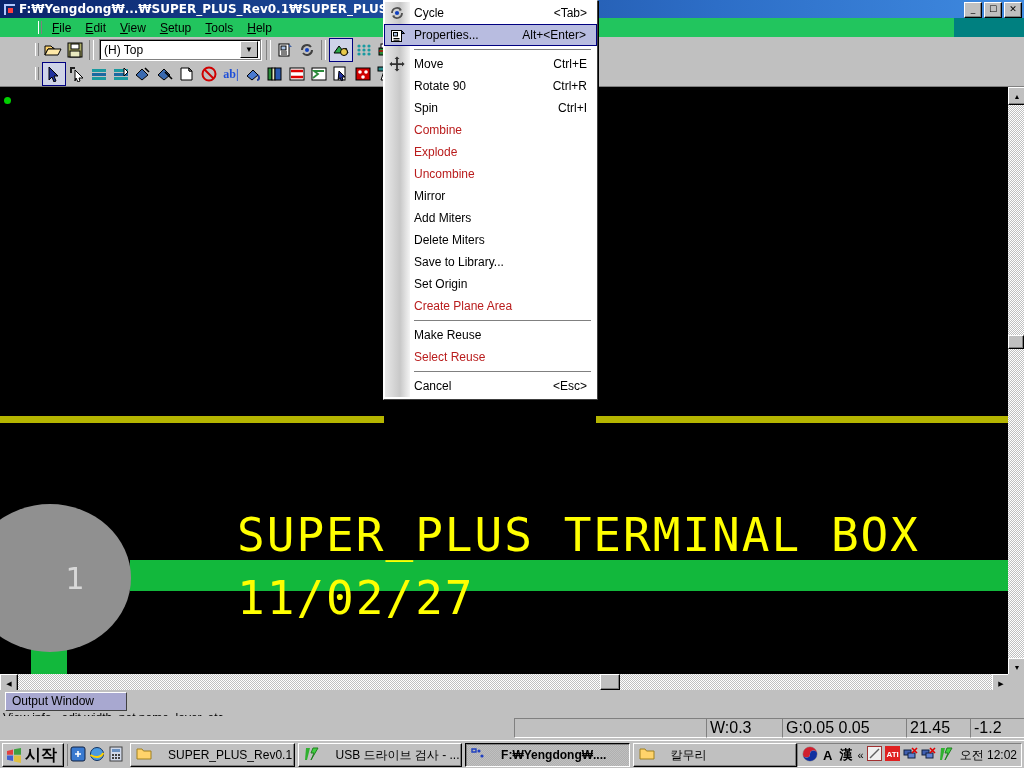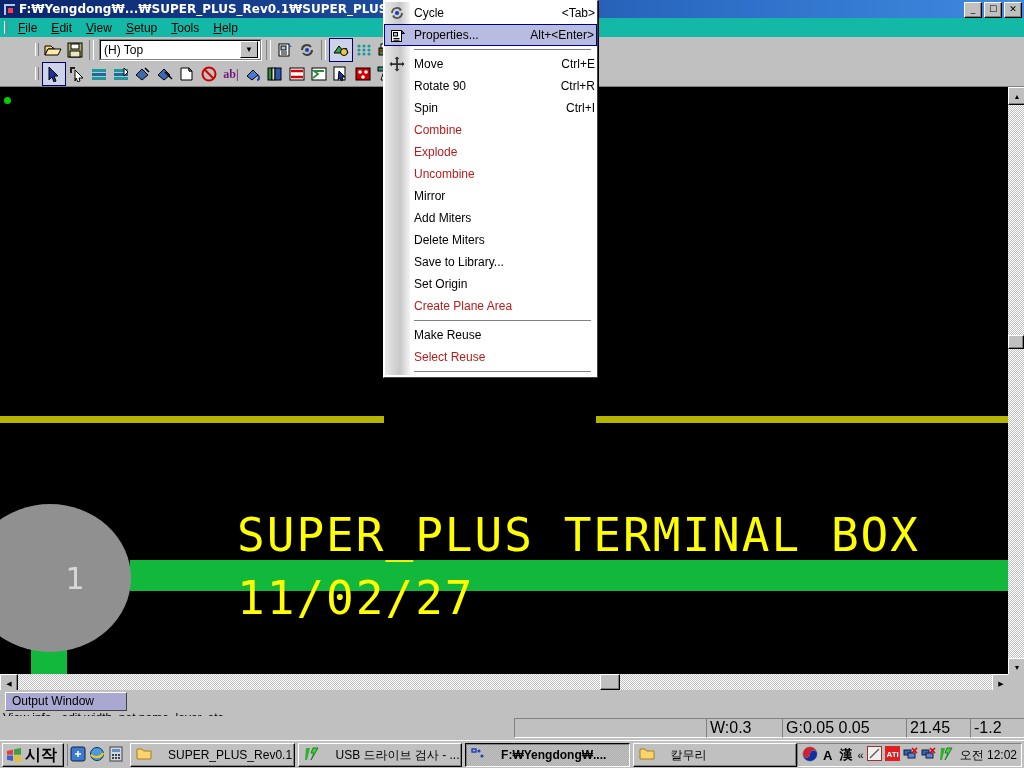--- a/index.html
+++ b/index.html
@@ -39,23 +39,24 @@
     width:16px;height:14px;background:#c0c0c0;
     border-top:1px solid #fff;border-left:1px solid #fff;
     border-right:1px solid #000;border-bottom:1px solid #000;
     font-size:9px;line-height:12px;text-align:center;color:#000;
     font-family:"DejaVu Sans",sans-serif;
     box-shadow:inset -1px -1px 0 #808080;
   }
 
   
   .menubar{
-    position:absolute;left:0;top:18px;width:1024px;height:19px;
-    background:#14b8a6;display:flex;align-items:center;
+    position:absolute;left:0;top:18px;width:920px;height:19px;
+    background:#22c55e;display:flex;align-items:center;
     border-bottom:1px solid #c0c0c0;
+    padding-left:34px;
   }
   .grip{width:7px;height:16px;margin:0 2px;position:relative;flex:0 0 auto;}
   .grip:before{
     content:"";position:absolute;left:2px;top:1px;width:2px;height:13px;
     border-left:1px solid #fff;border-right:1px solid #808080;
   }
   .menu-item{
     padding:2px 7px;color:#000;font-size:12px;cursor:default;white-space:nowrap;
   }
   .menu-item u{text-decoration:underline;}
@@ -237,21 +238,21 @@
     box-shadow:1px 1px 0 #000;
     padding:1px 0 2px 0;
     z-index:50;
   }
   .ctxmenu .gutter{
     position:absolute;left:1px;top:1px;width:25px;bottom:2px;
     background:linear-gradient(to right,#e8e8e8,#c8c8c8 60%,#f4f4f4);
   }
   .citem{
     position:relative;height:22px;display:flex;align-items:center;
-    padding-left:30px;padding-right:2px;font-size:12px;color:#000;
+    padding-left:30px;padding-right:10px;font-size:12px;color:#000;
     white-space:nowrap;
   }
   .citem .lbl{flex:1;}
   .citem .acc{color:#000;font-size:12px;}
   .citem.disabled .lbl,.citem.disabled .acc{color:#b91c1c;}
   .citem.sel{
     background:#b8bce0;border:1px solid #000080;
     height:22px;box-sizing:border-box;padding-left:29px;
   }
   .csep{
@@ -420,21 +421,21 @@
         <path d="M10 2l3 3h-3z" fill="#c0c0c0" stroke="#000"></path>
       </svg>
     </span>
     <span class="tbtn">
       <svg width="16" height="16" viewBox="0 0 16 16">
         <circle cx="8" cy="8" r="6.5" fill="none" stroke="#d00000" stroke-width="2"></circle>
         <path d="M3.5 3.5l9 9" stroke="#d00000" stroke-width="2"></path>
       </svg>
     </span>
     <span class="tbtn">
-      <span style="font:bold 12px 'Liberation Serif',serif;color:#701a75;">ab|</span>
+      <span style="font:bold 12px 'Liberation Serif',serif;color:#1d4ed8;">ab|</span>
     </span>
     <span class="tbtn">
       <svg width="16" height="16" viewBox="0 0 16 16">
         <path d="M2 10l6-6 5 5-6 5z" fill="#4a7ad0" stroke="#000"></path>
         <path d="M13 9c2 3 1 5-1 5" fill="none" stroke="#2040a0" stroke-width="2"></path>
       </svg>
     </span>
     <span class="tbtn">
       <svg width="16" height="16" viewBox="0 0 16 16">
         <rect x="1" y="2" width="4" height="12" fill="#2a8a3a" stroke="#000"></rect>
@@ -740,16 +741,20 @@
         <div class="csep"></div>
         <div class="citem">
           <span class="lbl">Make Reuse</span>
           <span class="acc"></span>
         </div>
         <div class="citem disabled">
           <span class="lbl">Select Reuse</span>
           <span class="acc"></span>
         </div>
         <div class="csep"></div>
+        <div class="citem">
+          <span class="lbl">Cancel</span>
+          <span class="acc">&lt;Esc&gt;</span>
+        </div>
       </div>
   </div>
 
 </div>
 
 </body></html>

